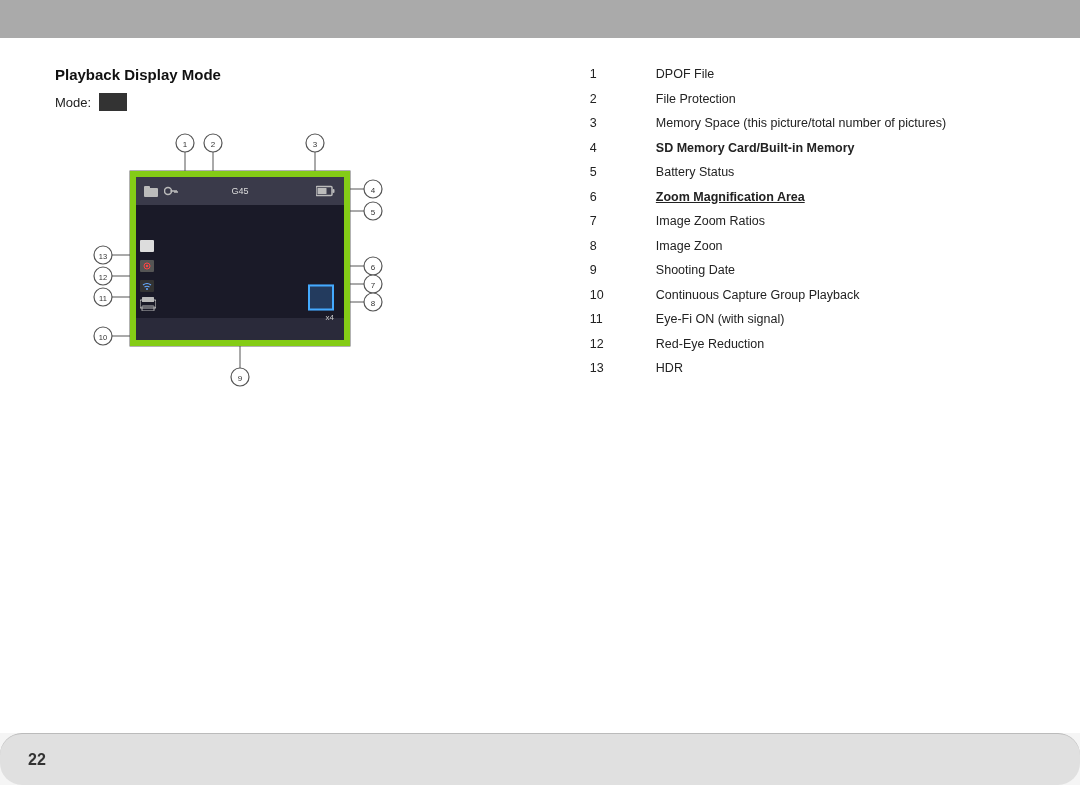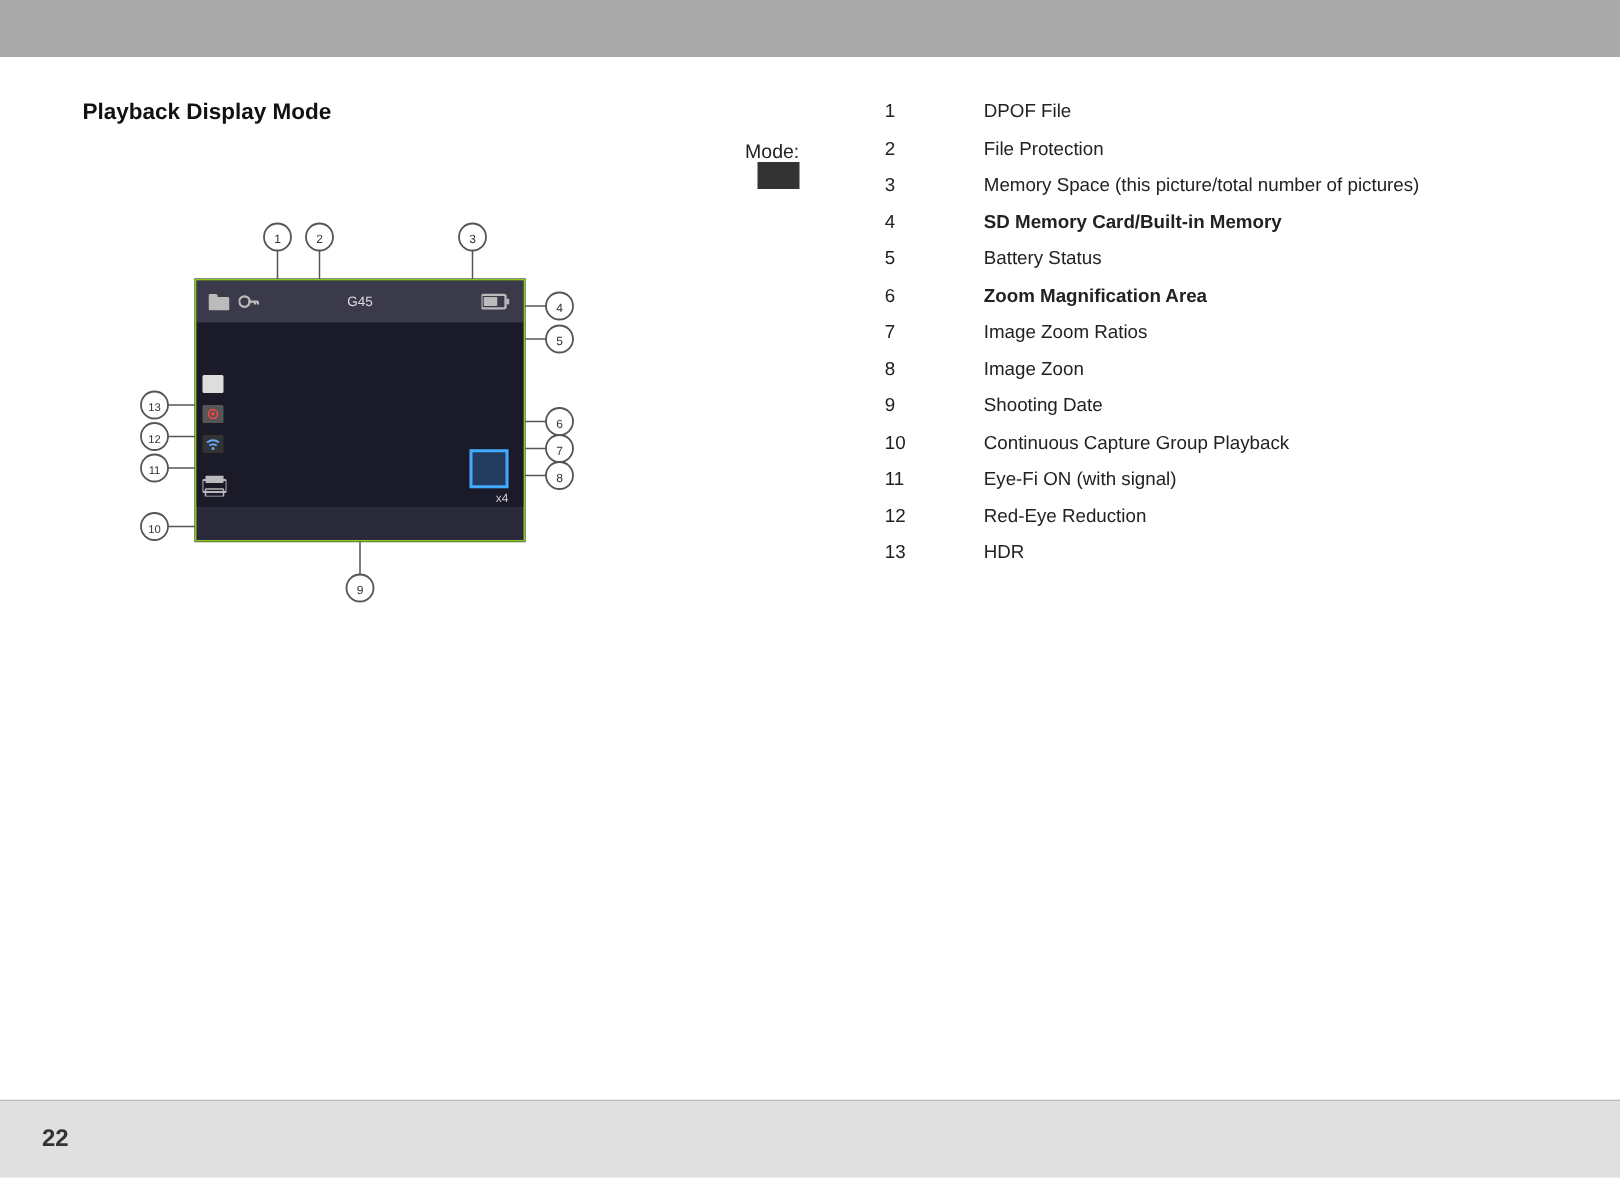--- a/index.html
+++ b/index.html
@@ -27,20 +27,21 @@
     .bottom-bar {
       width: 100%;
       height: 52px;
       background: #e0e0e0;
       position: absolute;
       bottom: 0; left: 0;
       display: flex;
       align-items: center;
       padding-left: 28px;
       border-top: 1px solid #bbb;
+      border-radius: 22px;
     }
 
     .page-number {
       font-size: 16px;
       font-weight: bold;
       color: #333;
     }
 
     
     .main-content {
@@ -70,23 +71,22 @@
 
     .section-title {
       font-size: 15px;
       font-weight: bold;
       margin-bottom: 10px;
       color: #111;
     }
 
     .mode-row {
       display: flex;
-      align-items: flex-end;
+      align-items: center;
       font-size: 13px;
-      flex-direction: column;
     }
 
     .mode-box {
       width: 28px;
       height: 18px;
       background: #333;
       margin-left: 8px;
       display: inline-block;
     }
 
@@ -100,21 +100,21 @@
     }
 
     
     .camera-screen {
       position: absolute;
       top: 50px;
       left: 45px;
       width: 220px;
       height: 175px;
       background: #2a2a3a;
-      border: 1px solid #84cc16;
+      border: 6px solid #84cc16;
       overflow: hidden;
     }
 
     
     .screen-top-bar {
       position: absolute;
       top: 0; left: 0; right: 0;
       height: 28px;
       background: #3a3a4a;
       display: flex;
@@ -368,21 +368,21 @@
         <li>
           <span class="num">4</span>
           <span class="label" style="font-weight: bold;">SD Memory Card/Built-in Memory</span>
         </li>
         <li>
           <span class="num">5</span>
           <span class="label" style="font-weight: normal;">Battery Status</span>
         </li>
         <li>
           <span class="num">6</span>
-          <span class="label" style="font-weight: bold;">Zoom Magnification Area</span>
+          <span class="label" style="font-weight: bold; text-decoration: underline;">Zoom Magnification Area</span>
         </li>
         <li>
           <span class="num">7</span>
           <span class="label">Image Zoom Ratios</span>
         </li>
         <li>
           <span class="num">8</span>
           <span class="label">Image Zoon</span>
         </li>
         <li>

